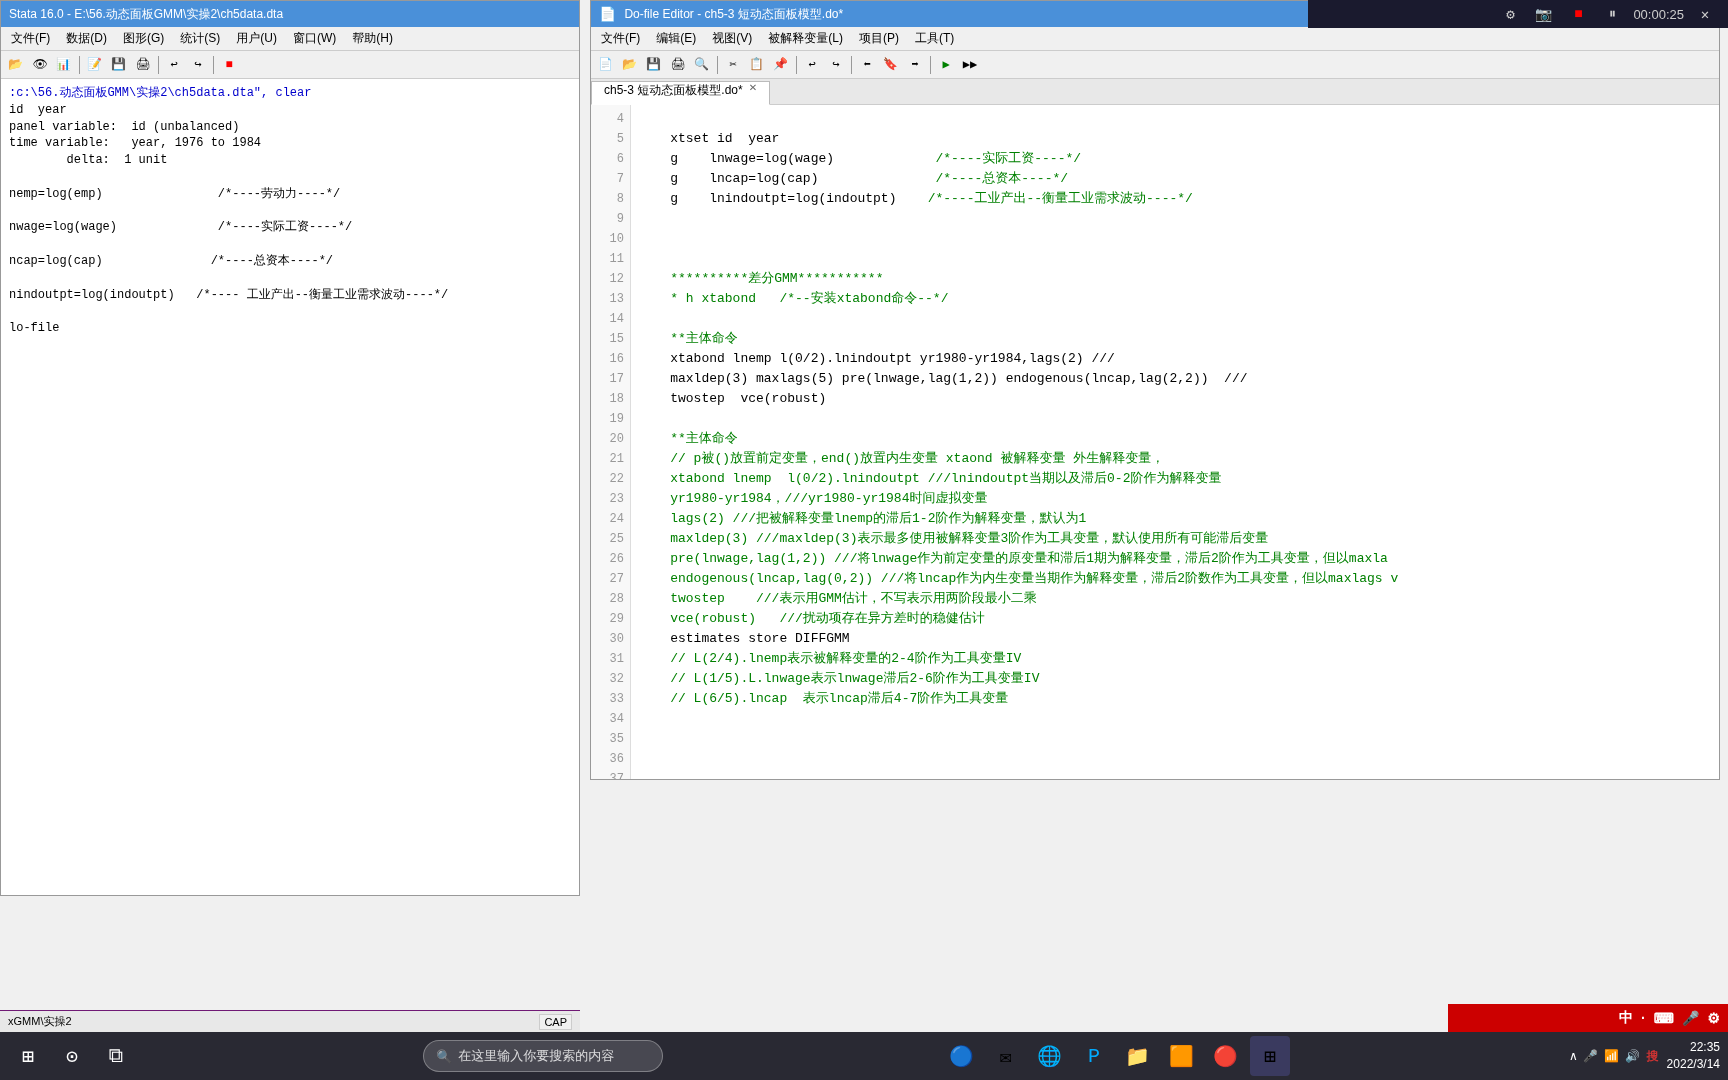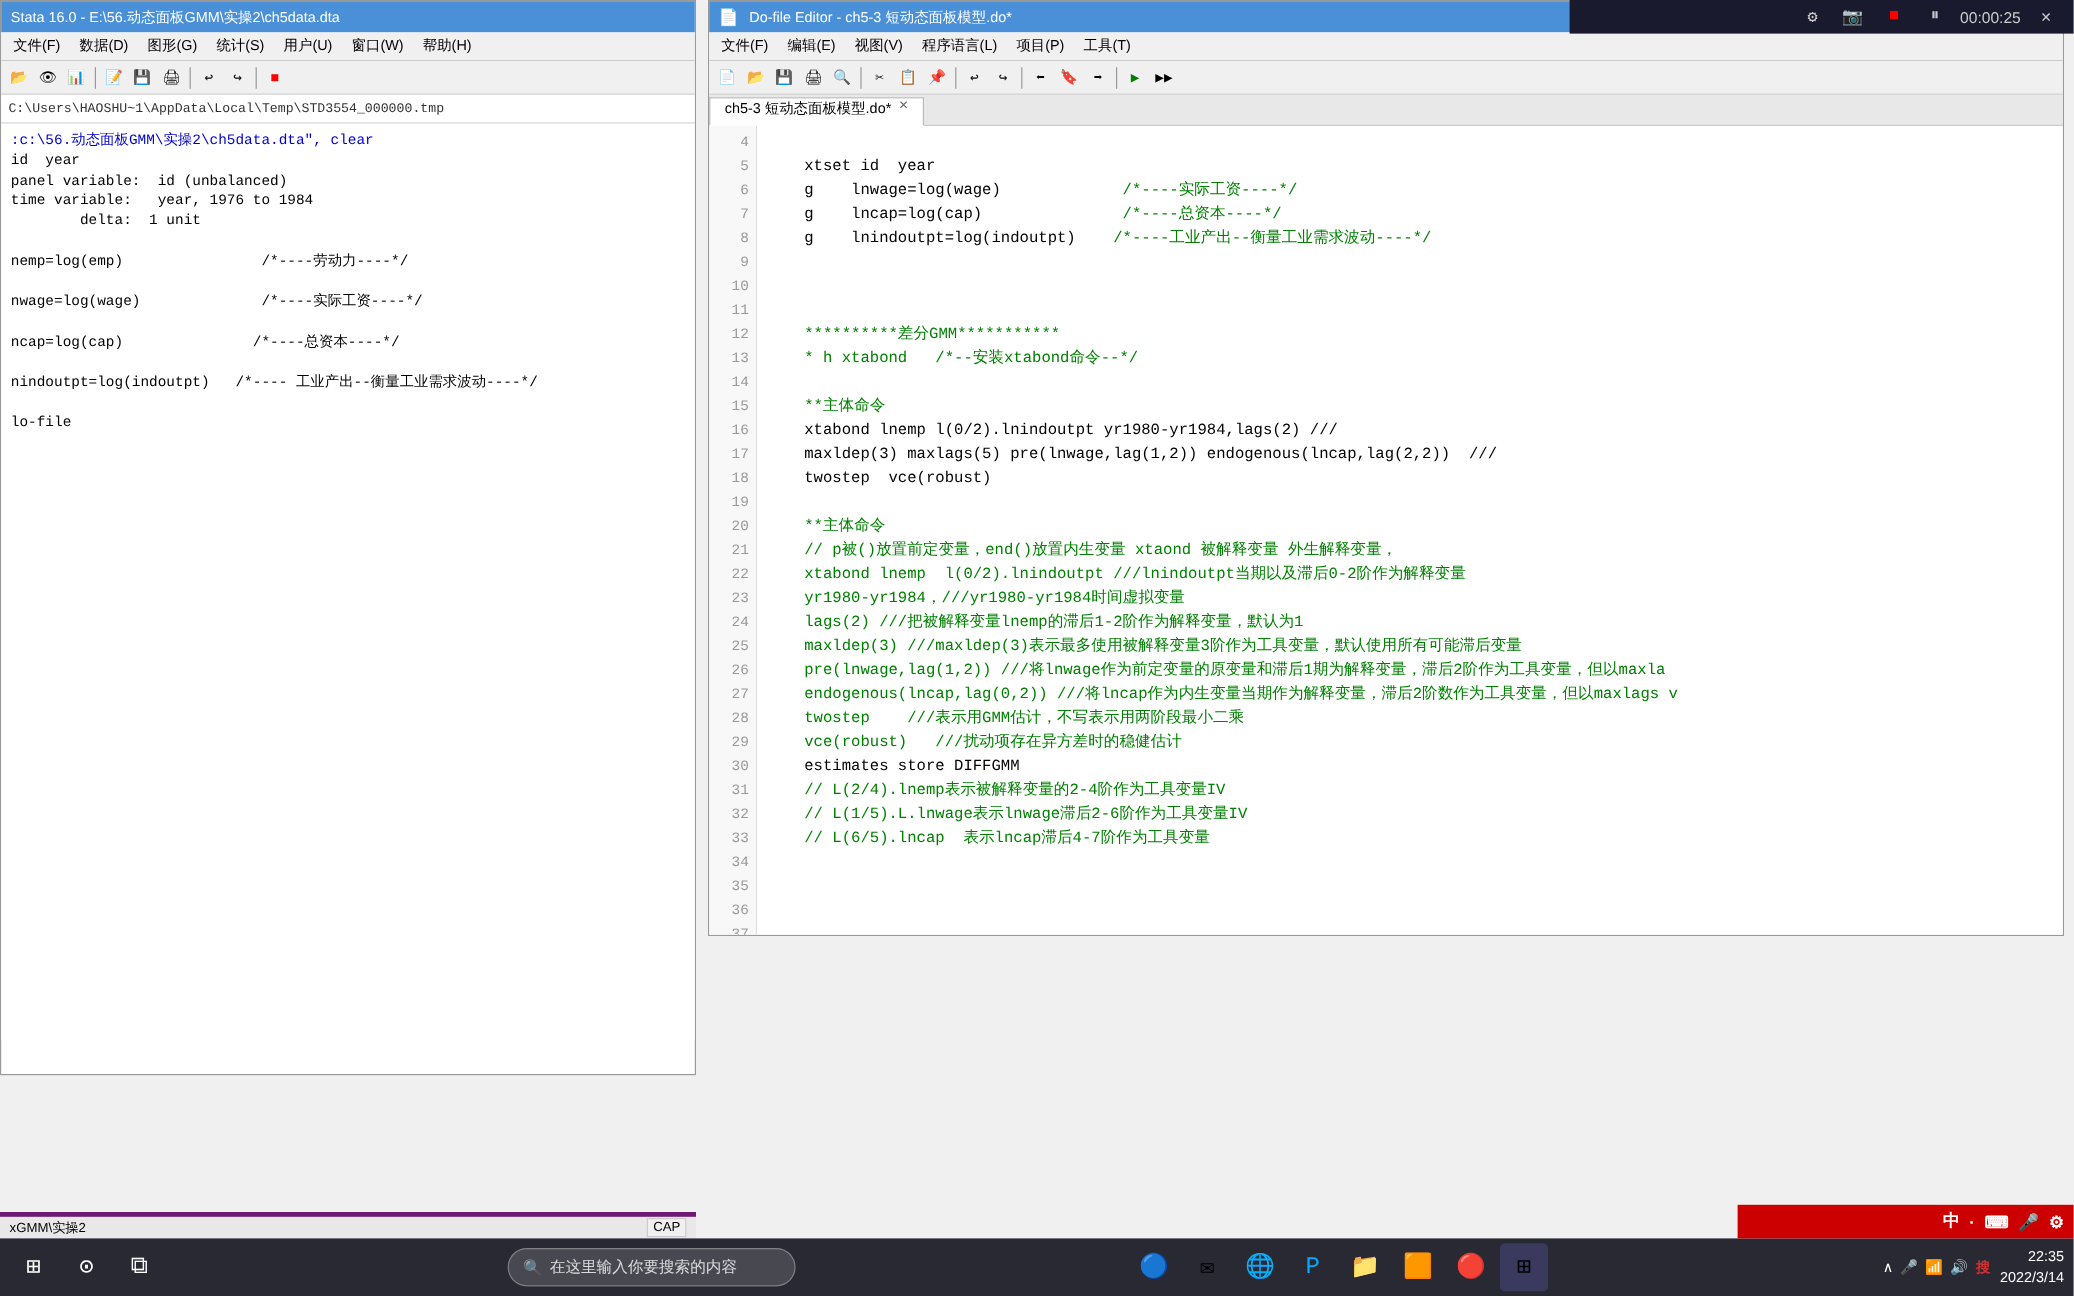--- a/index.html
+++ b/index.html
@@ -323,21 +323,21 @@
       line-height: 1.4;
     }
 
     .status-bar {
       position: absolute;
       bottom: 48px;
       left: 0;
       width: 580px;
       height: 22px;
       background: #e8e8e8;
-      border-top: 4px solid #701a75;
+      border-top: 1px solid #701a75;
       display: flex;
       align-items: center;
       padding: 0 8px;
       font-size: 11px;
       font-family: Arial, sans-serif;
       justify-content: space-between;
     }
 
     .cap-indicator {
       background: #f0f0f0;
@@ -394,23 +394,20 @@
     <div class="toolbar-btn">📝</div>
     <div class="toolbar-btn">💾</div>
     <div class="toolbar-btn">🖨</div>
     <div class="toolbar-separator"></div>
     <div class="toolbar-btn">↩</div>
     <div class="toolbar-btn">↪</div>
     <div class="toolbar-separator"></div>
     <div class="toolbar-btn" style="color:red;">■</div>
   </div>
 
-  <div class="stata-path-bar">
-    <span>C:\Users\HAOSHU~1\AppData\Local\Temp\STD3554_000000.tmp</span>
-  </div>
 
   <div class="stata-output">
     <div class="output-line" style="color:#0000cc;">:c:\56.动态面板GMM\实操2\ch5data.dta", clear</div>
     <div class="output-line">id  year</div>
     <div class="output-line">panel variable:  id (unbalanced)</div>
     <div class="output-line">time variable:   year, 1976 to 1984</div>
     <div class="output-line">        delta:  1 unit</div>
     <div class="output-line">&nbsp;</div>
     <div class="output-line">nemp=log(emp)                /*----劳动力----*/</div>
     <div class="output-line">&nbsp;</div>
@@ -434,21 +431,21 @@
       <div style="cursor:pointer;">─</div>
       <div style="cursor:pointer;">□</div>
       <div style="cursor:pointer;">✕</div>
     </div>
   </div>
 
   <div class="editor-menu">
     <span class="stata-menu-item">文件(F)</span>
     <span class="stata-menu-item">编辑(E)</span>
     <span class="stata-menu-item">视图(V)</span>
-    <span class="stata-menu-item">程序语言(L)</span>
+    <span class="stata-menu-item">被解释变量(L)</span>
     <span class="stata-menu-item">项目(P)</span>
     <span class="stata-menu-item">工具(T)</span>
   </div>
 
   <div class="editor-toolbar">
     <div class="toolbar-btn">📄</div>
     <div class="toolbar-btn">📂</div>
     <div class="toolbar-btn">💾</div>
     <div class="toolbar-btn">🖨</div>
     <div class="toolbar-btn">🔍</div>

